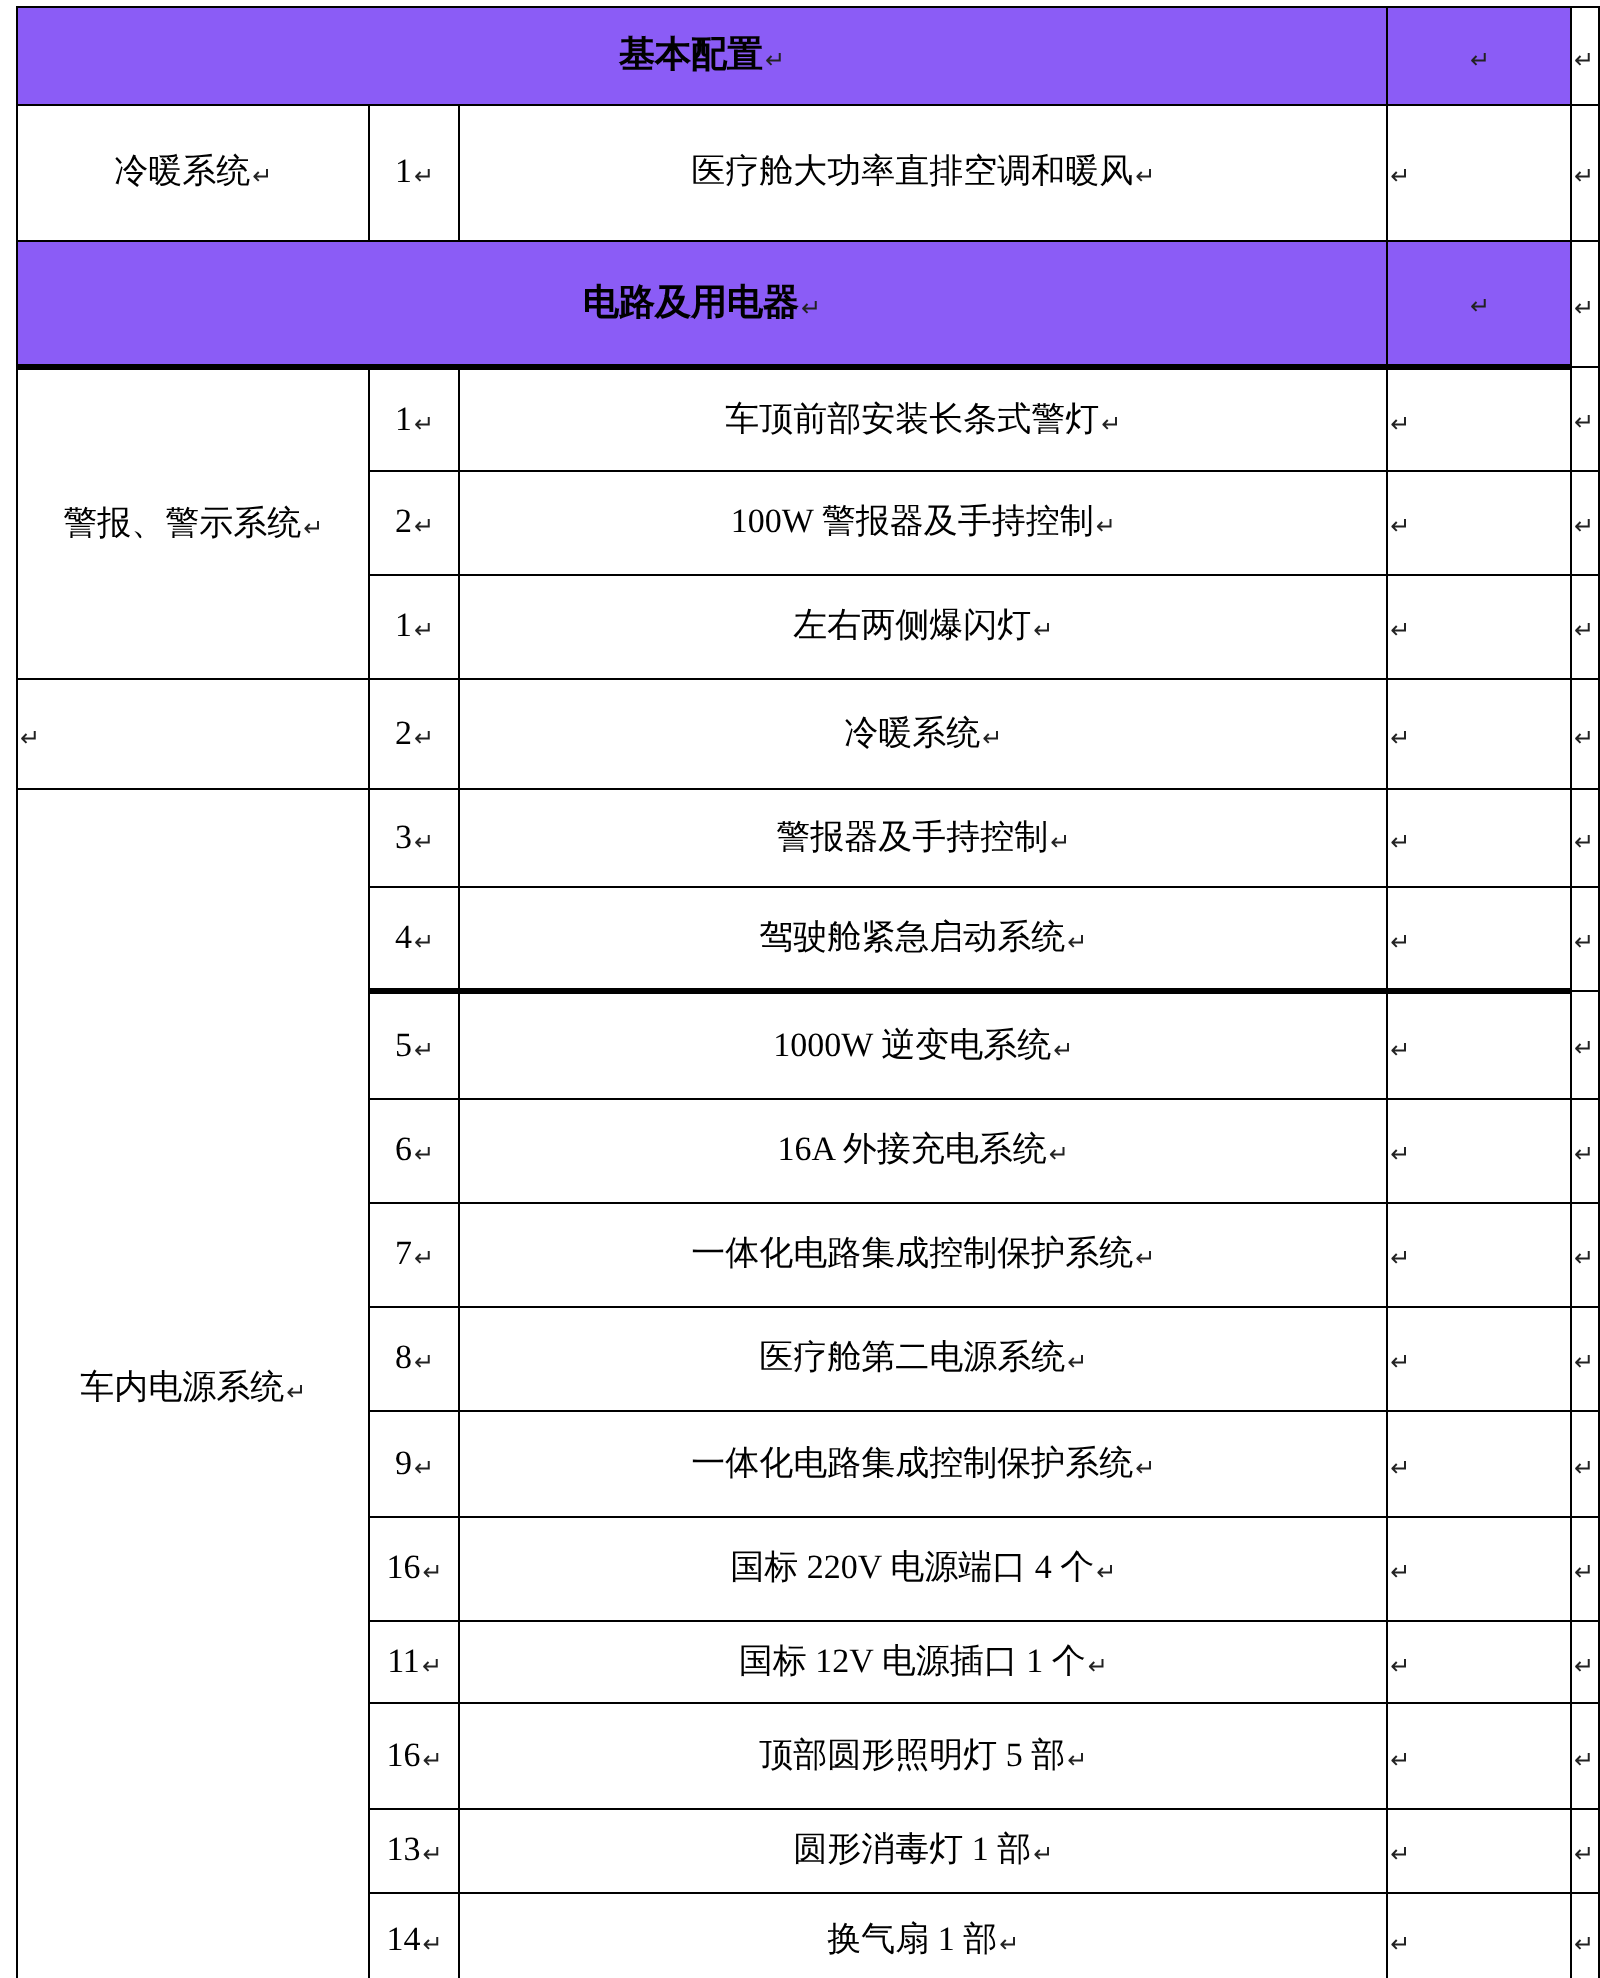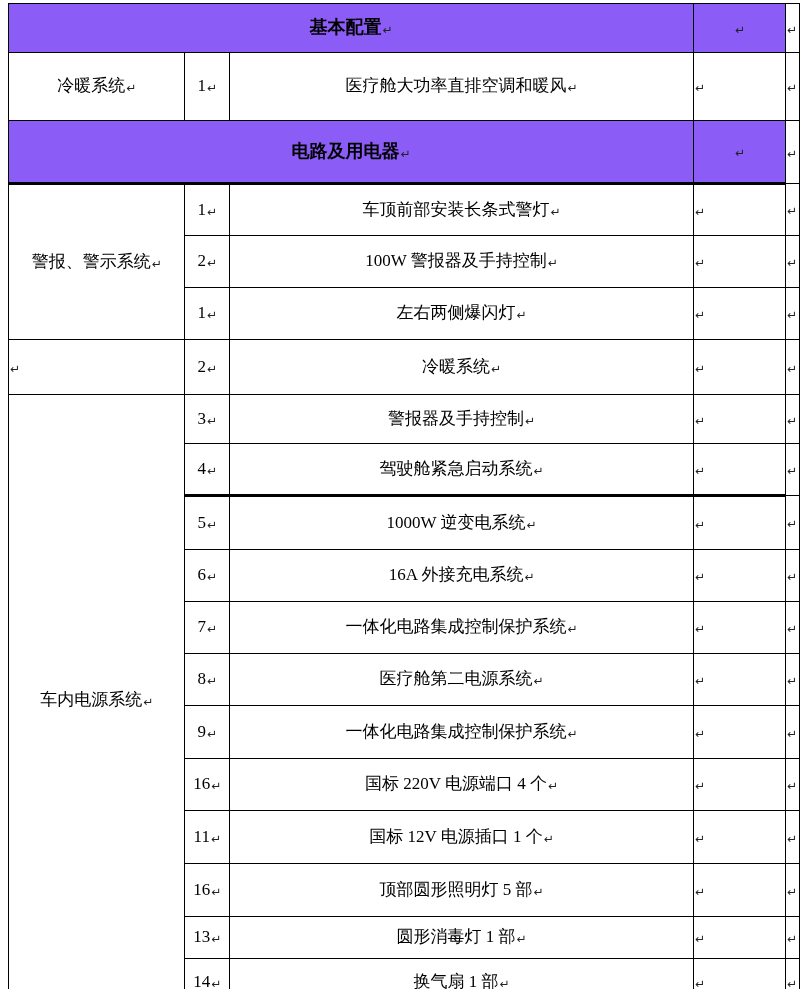--- a/index.html
+++ b/index.html
@@ -144,21 +144,21 @@
       <td class="desc-cell"><span>一体化电路集成控制保护系统</span><span class="mark">↵</span></td>
       <td class="val-cell"><span class="mark">↵</span></td>
       <td class="rowend"><span class="mark">↵</span></td>
     </tr>
     <tr style="height:52px">
       <td class="num-cell"><span>16</span><span class="mark">↵</span></td>
       <td class="desc-cell"><span>国标 220V 电源端口 4 个</span><span class="mark">↵</span></td>
       <td class="val-cell"><span class="mark">↵</span></td>
       <td class="rowend"><span class="mark">↵</span></td>
     </tr>
-    <tr style="height:53px">
+    <tr style="height:41px">
       <td class="num-cell"><span>11</span><span class="mark">↵</span></td>
       <td class="desc-cell"><span>国标 12V 电源插口 1 个</span><span class="mark">↵</span></td>
       <td class="val-cell"><span class="mark">↵</span></td>
       <td class="rowend"><span class="mark">↵</span></td>
     </tr>
     <tr style="height:53px">
       <td class="num-cell"><span>16</span><span class="mark">↵</span></td>
       <td class="desc-cell"><span>顶部圆形照明灯 5 部</span><span class="mark">↵</span></td>
       <td class="val-cell"><span class="mark">↵</span></td>
       <td class="rowend"><span class="mark">↵</span></td>

